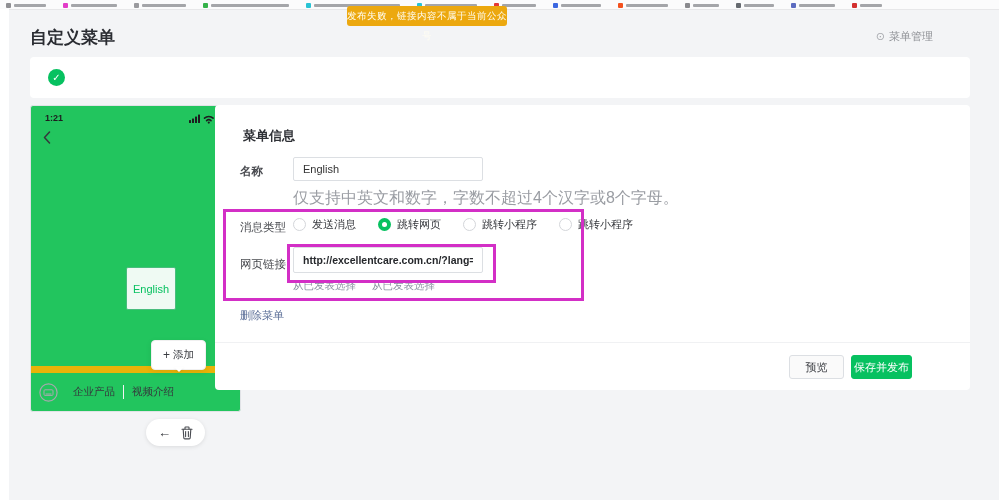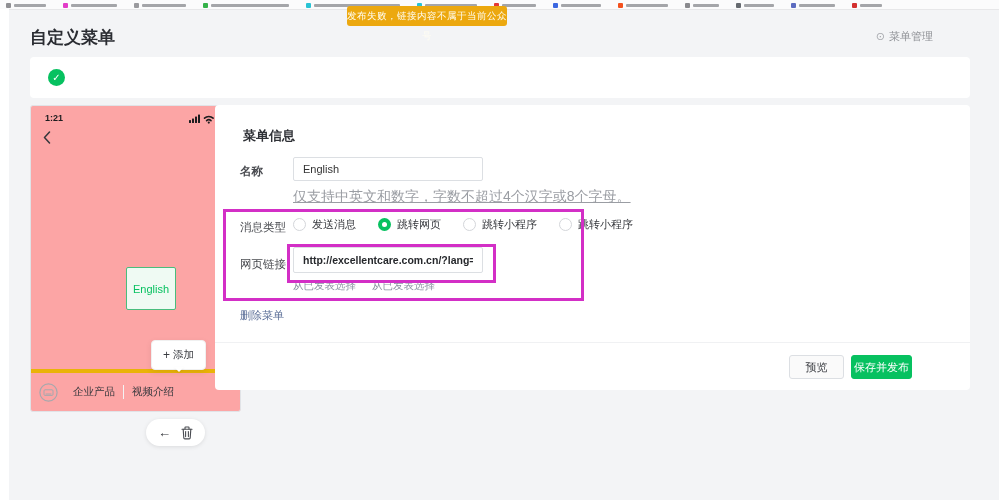--- a/index.html
+++ b/index.html
@@ -27,35 +27,35 @@
   
   .notice{position:absolute;left:30px;top:57px;width:940px;height:41px;background:#fff;
     border-radius:4px;}
   .check{position:absolute;left:18px;top:12px;width:17px;height:17px;border-radius:50%;
     background:#07c160;color:#fff;font-size:10px;line-height:17px;text-align:center;font-weight:700;}
   .n-title{position:absolute;left:43px;top:5px;font-size:11.5px;color:#35373c;margin-top:48px;}
   .n-body{position:absolute;left:43px;top:21px;font-size:11px;color:#6b6e75;}
   .n-body .lnk{color:#576b95;cursor:pointer;text-decoration:none;margin-left:2px;}
 
   
-  .phone{position:absolute;left:30px;top:105px;width:211px;height:307px;background:#fca5a5;
+  .phone{position:absolute;left:30px;top:105px;width:211px;height:307px;background:#22c55e;
     border:1px solid #e1e3e7;border-radius:3px;box-sizing:border-box;}
   .ptime{position:absolute;left:14px;top:7px;font-size:9px;font-weight:700;color:#1d1d1f;}
   .pstat{position:absolute;right:9px;top:7px;}
   .pback{position:absolute;left:12px;top:25px;}
   .pperson{position:absolute;right:12px;top:24px;}
   .addbtn{position:absolute;left:120px;top:234px;width:53px;height:28px;background:#fff;
     border:1px solid #f0f0f0;border-radius:4px;box-shadow:0 2px 6px rgba(0,0,0,.08);
     font-size:10.5px;color:#3b3d42;display:flex;align-items:center;justify-content:center;
     gap:3px;cursor:pointer;z-index:3;}
   .addbtn .plus{font-size:12px;color:#3b3d42;}
   .add-caret{position:absolute;left:143px;top:261px;width:0;height:0;border-left:5px solid transparent;
     border-right:5px solid transparent;border-top:5px solid #fff;z-index:3;
     filter:drop-shadow(0 1px 1px rgba(0,0,0,.06));}
-  .pmenubar{position:absolute;left:0;right:0;bottom:0;height:38px;border-top:4px solid #eab308;
+  .pmenubar{position:absolute;left:0;right:0;bottom:0;height:38px;border-top:7px solid #eab308;
     display:flex;align-items:center;}
   .kbd-wrap{width:34px;display:flex;justify-content:center;align-items:center;cursor:pointer;}
   .ptab{flex:1;text-align:center;font-size:10.5px;color:#35373c;cursor:pointer;
     border-left:1px solid #f3f3f4;}
   .ptab:first-of-type{border-left:none;}
   .etab{position:absolute;left:126px;top:267px;width:48px;height:41px;background:#effaf3;
     border:1px solid #49bd7d;border-radius:2px;color:#07c160;font-size:11px;display:flex;
     align-items:center;justify-content:center;cursor:pointer;z-index:2;}
   .pill{position:absolute;left:146px;top:419px;width:59px;height:27px;background:#fff;
     border-radius:14px;box-shadow:0 1px 4px rgba(0,0,0,.10);display:flex;align-items:center;
@@ -64,21 +64,21 @@
 
   
   .card{position:absolute;left:215px;top:105px;width:755px;height:285px;background:#fff;
     border-radius:4px;}
   .sec-title{position:absolute;left:28px;top:22px;font-size:13px;font-weight:700;color:#2f3136;}
   .flabel{position:absolute;left:25px;font-size:11.5px;color:#494b50;}
   .tinput{position:absolute;left:78px;width:190px;height:24px;border:1px solid #dcdfe3;
     border-radius:2px;font-size:11px;color:#333;padding:0 9px;box-sizing:border-box;
     font-family:"Liberation Sans","DejaVu Sans",sans-serif;background:#fff;}
   .tinput.url{font-weight:700;font-size:10.5px;color:#26282c;height:26px;}
-  .hint{position:absolute;left:78px;top:83px;font-size:14px;color:#9a9da3;text-decoration:underline;}
+  .hint{position:absolute;left:78px;top:83px;font-size:16px;color:#9a9da3;}
   .radio-row{position:absolute;left:78px;top:112px;display:flex;align-items:center;gap:22px;}
   .ropt{display:flex;align-items:center;gap:6px;font-size:11px;color:#35373c;cursor:pointer;}
   .rdot{width:13px;height:13px;border-radius:50%;border:1px solid #d4d6da;background:#fff;
     box-sizing:border-box;flex:none;}
   .ropt.selected .rdot{border:none;background:#07c160;position:relative;}
   .ropt.selected .rdot::after{content:"";position:absolute;left:4px;top:4px;width:5px;height:5px;
     border-radius:50%;background:#fff;}
   .src-links{position:absolute;left:78px;top:174px;font-size:10.5px;color:#8b93a3;
     display:flex;gap:16px;}
   .src-links span{cursor:pointer;font-family:Liberation Mono, monospace;}

